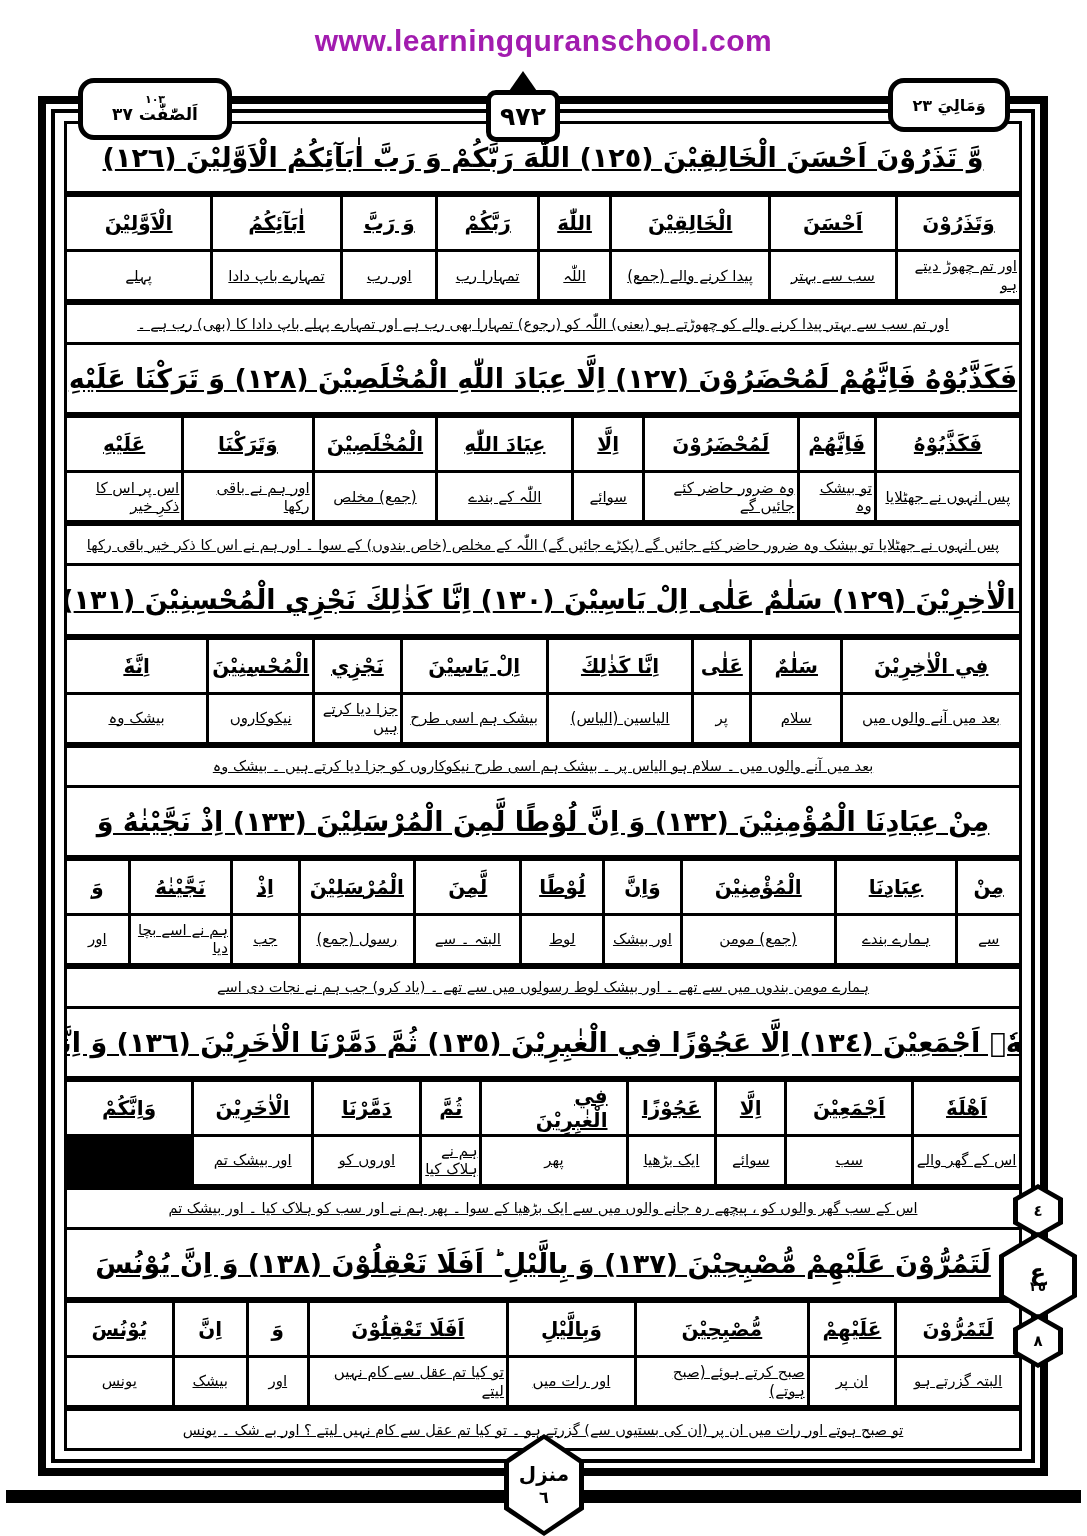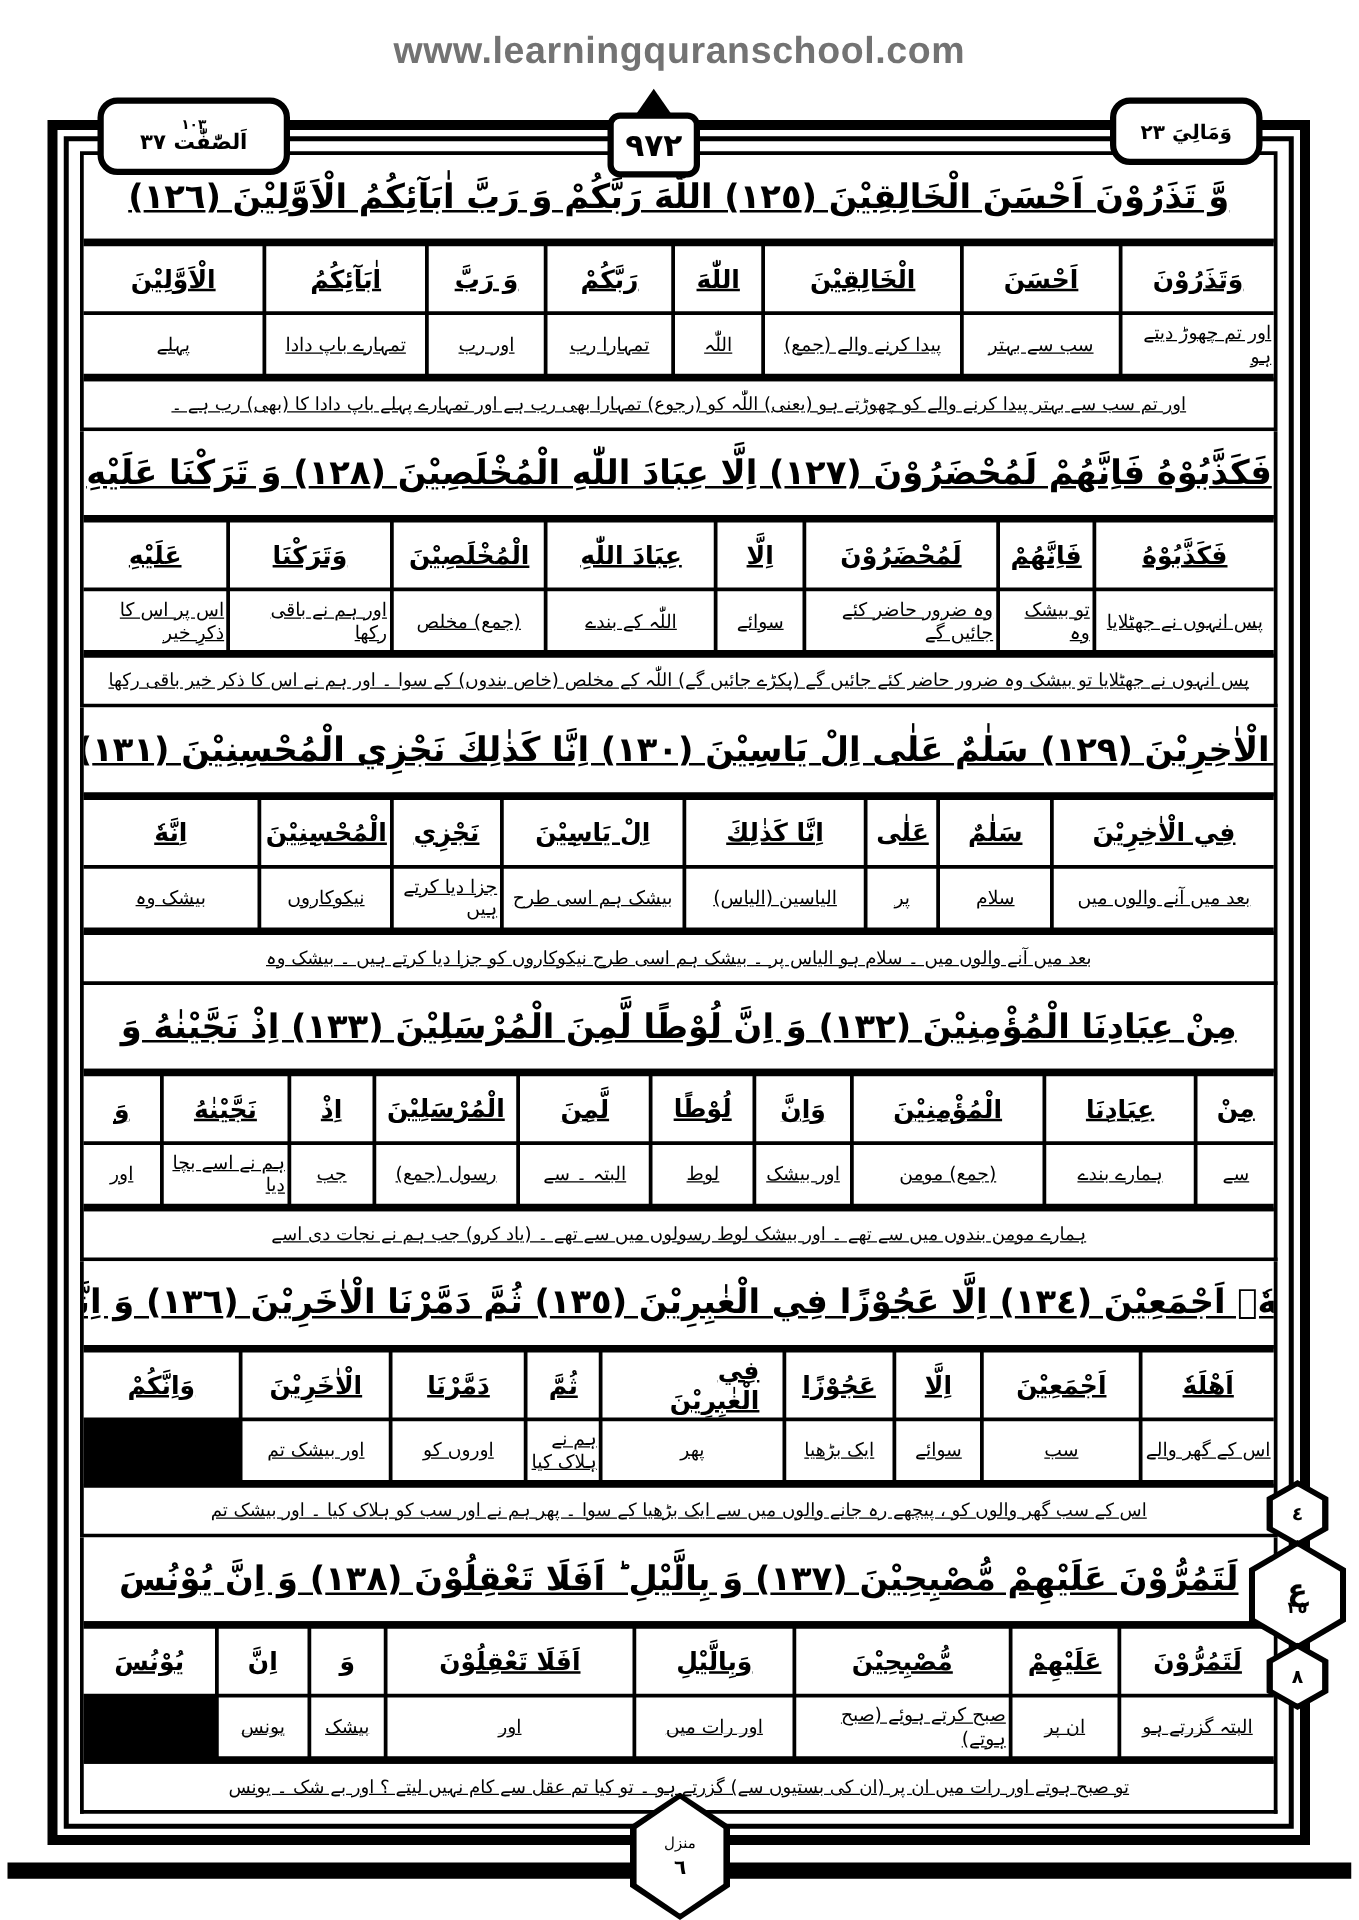--- a/index.html
+++ b/index.html
@@ -1,21 +1,21 @@
 <!DOCTYPE html>
 <html lang="ur"><head>
 <meta charset="utf-8">
 <style>
   html,body{margin:0;padding:0;background:#ffffff;}
   .page{position:relative;width:1087px;height:1536px;background:#ffffff;overflow:hidden;
         font-family:"DejaVu Sans",sans-serif;color:#000;}
   
   .site-header{position:absolute;top:24px;left:0;width:100%;text-align:center;
         font-family:"Liberation Sans",sans-serif;font-weight:700;font-size:30px;
-        letter-spacing:.5px;color:#737373;}
+        letter-spacing:.5px;color:#a21caf;}
   
   .frame-outer{position:absolute;left:38px;top:96px;width:1010px;height:1380px;
         border:8px solid #000;box-sizing:border-box;padding:5px;background:#fff;text-decoration:underline;}
   .frame-inner{border:4px solid #000;height:100%;box-sizing:border-box;padding:8px 9px;}
   #blocks{height:100%;display:flex;flex-direction:column;direction:rtl;}
   
   .block{flex:1 1 0;min-height:0;display:flex;flex-direction:column;border:3px solid #000;
         box-sizing:border-box;background:#fff;}
   .block + .block{border-top:none;}
   .verse-row{flex:1 1 auto;display:flex;align-items:center;justify-content:center;
@@ -52,21 +52,21 @@
         justify-content:center;line-height:1;}
   .ruku-stack{position:absolute;left:999px;top:1184px;width:78px;display:flex;
         flex-direction:column;align-items:center;z-index:3;}
   .hex.small{width:50px;height:54px;}
   .hex.small .hx-c{font-size:15px;font-weight:700;}
   .hex.big{width:78px;height:88px;margin:-6px 0;}
   .hex.big .ain{font-size:24px;font-weight:700;}
   .hex.big .cnt{font-size:13px;font-weight:700;margin-top:-4px;}
   .manzil-badge{position:absolute;left:504px;top:1434px;width:80px;height:102px;z-index:4;}
   .manzil-badge .hx-c{gap:6px;}
-  .manzil-badge .lbl{font-size:12px;font-weight:400;}
+  .manzil-badge .lbl{font-size:20px;font-weight:700;}
   .manzil-badge .num{font-size:16px;font-weight:700;}
   .bottom-band{position:absolute;left:6px;top:1490px;width:1075px;height:13px;background:#000;z-index:1;}
 </style>
 </head>
 <body>
 
 <div class="page">
 
   <div class="site-header">www.learningquranschool.com</div>
 
@@ -196,20 +196,21 @@
               <div class="word-ar">مُّصْبِحِيْنَ</div>
               <div class="word-ar">وَبِالَّيْلِ</div>
               <div class="word-ar">اَفَلَا تَعْقِلُوْنَ</div>
               <div class="word-ar">وَ</div>
               <div class="word-ar">اِنَّ</div>
               <div class="word-ar">يُوْنُسَ</div>
               <div class="word-ur">البتہ گزرتے ہو</div>
               <div class="word-ur">ان پر</div>
               <div class="word-ur">صبح کرتے ہوئے (صبح ہوتے)</div>
               <div class="word-ur">اور رات میں</div>
+              <div class="word-ur">تو کیا تم عقل سے کام نہیں لیتے</div>
               <div class="word-ur">اور</div>
               <div class="word-ur">بیشک</div>
               <div class="word-ur">یونس</div>
             </div>
             <div class="trans-row">تو صبح ہوتے اور رات میں ان پر (ان کی بستیوں سے) گزرتے ہو ۔ تو کیا تم عقل سے کام نہیں لیتے ؟   اور بے شک   ۔ یونس</div>
           </section>
         </div>
     </div>
   </div>
 

